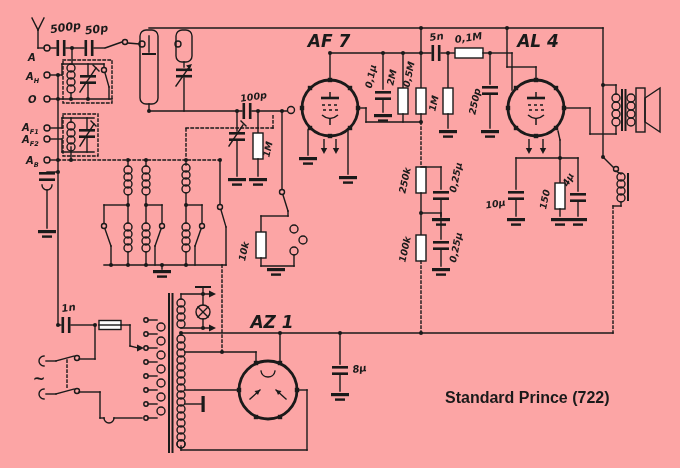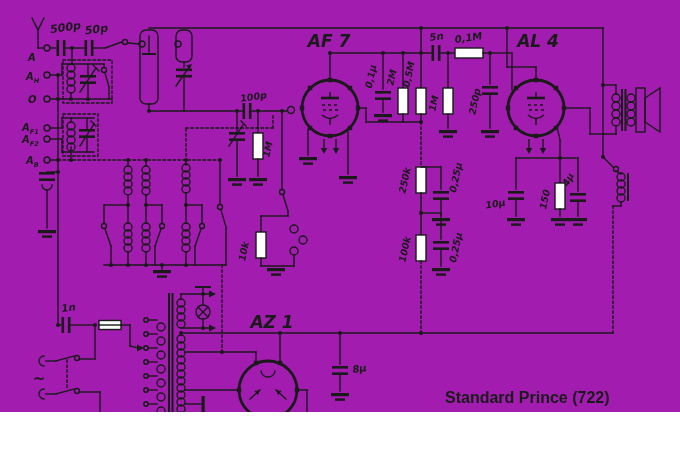--- a/index.html
+++ b/index.html
@@ -1,16 +1,16 @@
 <!DOCTYPE html>
 <html><head>
 <meta charset="utf-8">
 <style>
   html,body{margin:0;padding:0;background:#fff;}
-  #stage{width:680px;height:412px;background:#a21caf;position:relative;overflow:hidden;}
+  #stage{width:680px;height:468px;background:#fca5a5;position:relative;overflow:hidden;}
   svg{display:block;}
   .s{stroke:#1a1a1a;stroke-width:1.4;fill:none;stroke-linecap:square;}
   .t3{stroke-width:2.8;}
   .t2{stroke-width:2;}
   .d{stroke-dasharray:2.4 2.6;}
   .f{fill:#1a1a1a;stroke:none;}
   .comp{fill:#fff;stroke:#1a1a1a;stroke-width:1.4;}
   .lbl{font:italic bold 9.5px "DejaVu Sans",sans-serif;fill:#1a1a1a;text-anchor:middle;}
   .term{font:italic bold 10px "DejaVu Sans",sans-serif;fill:#1a1a1a;text-anchor:start;}
   .tl{font:italic bold 17px "DejaVu Sans",sans-serif;fill:#1a1a1a;text-anchor:middle;}

